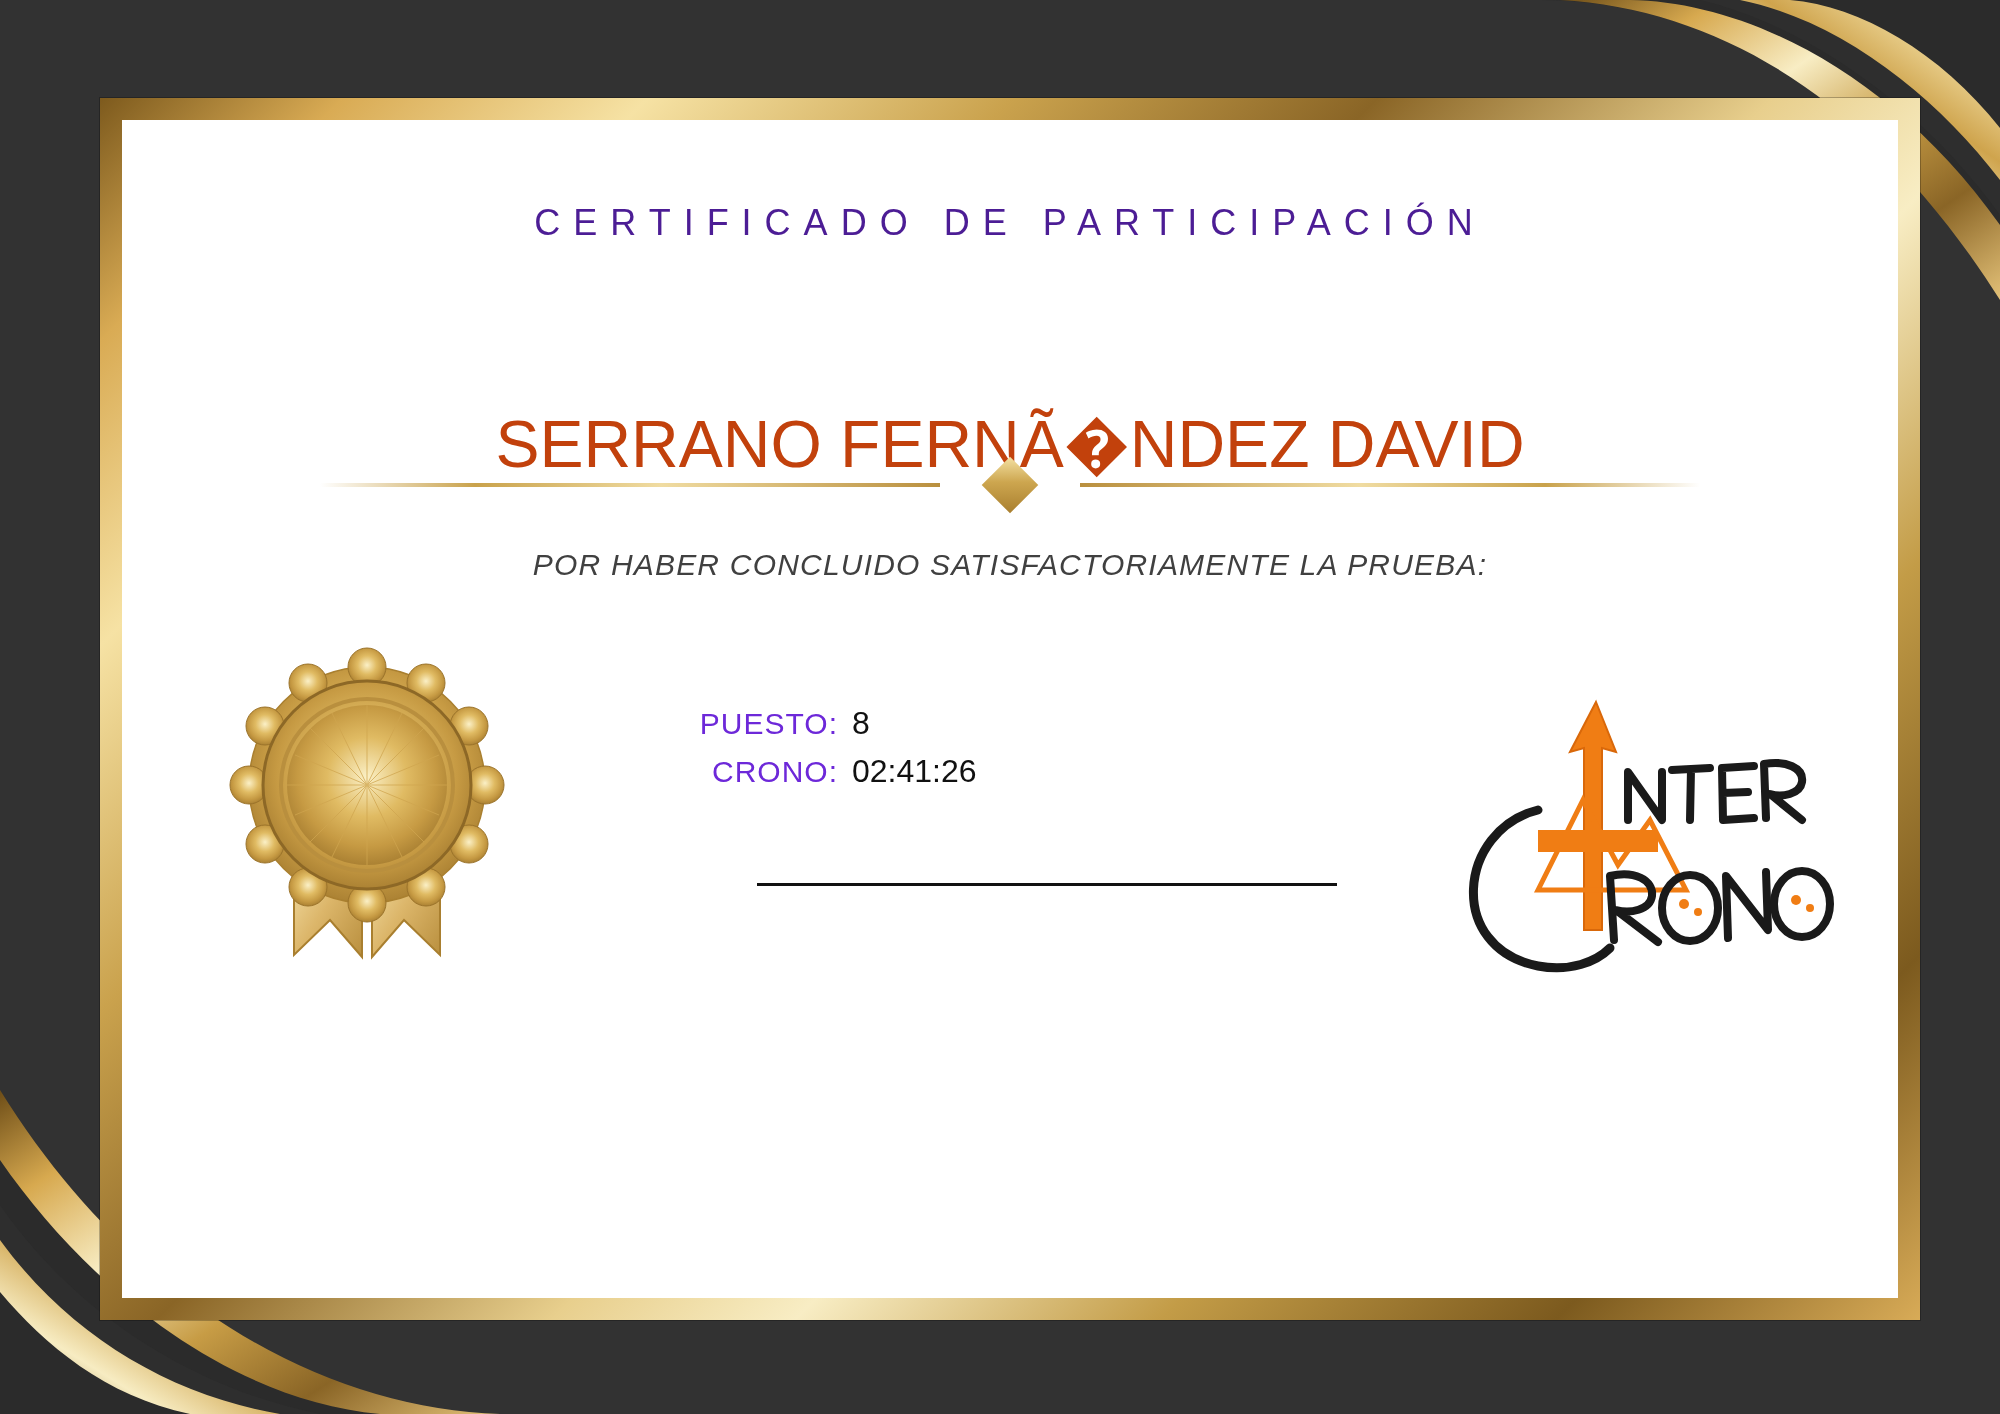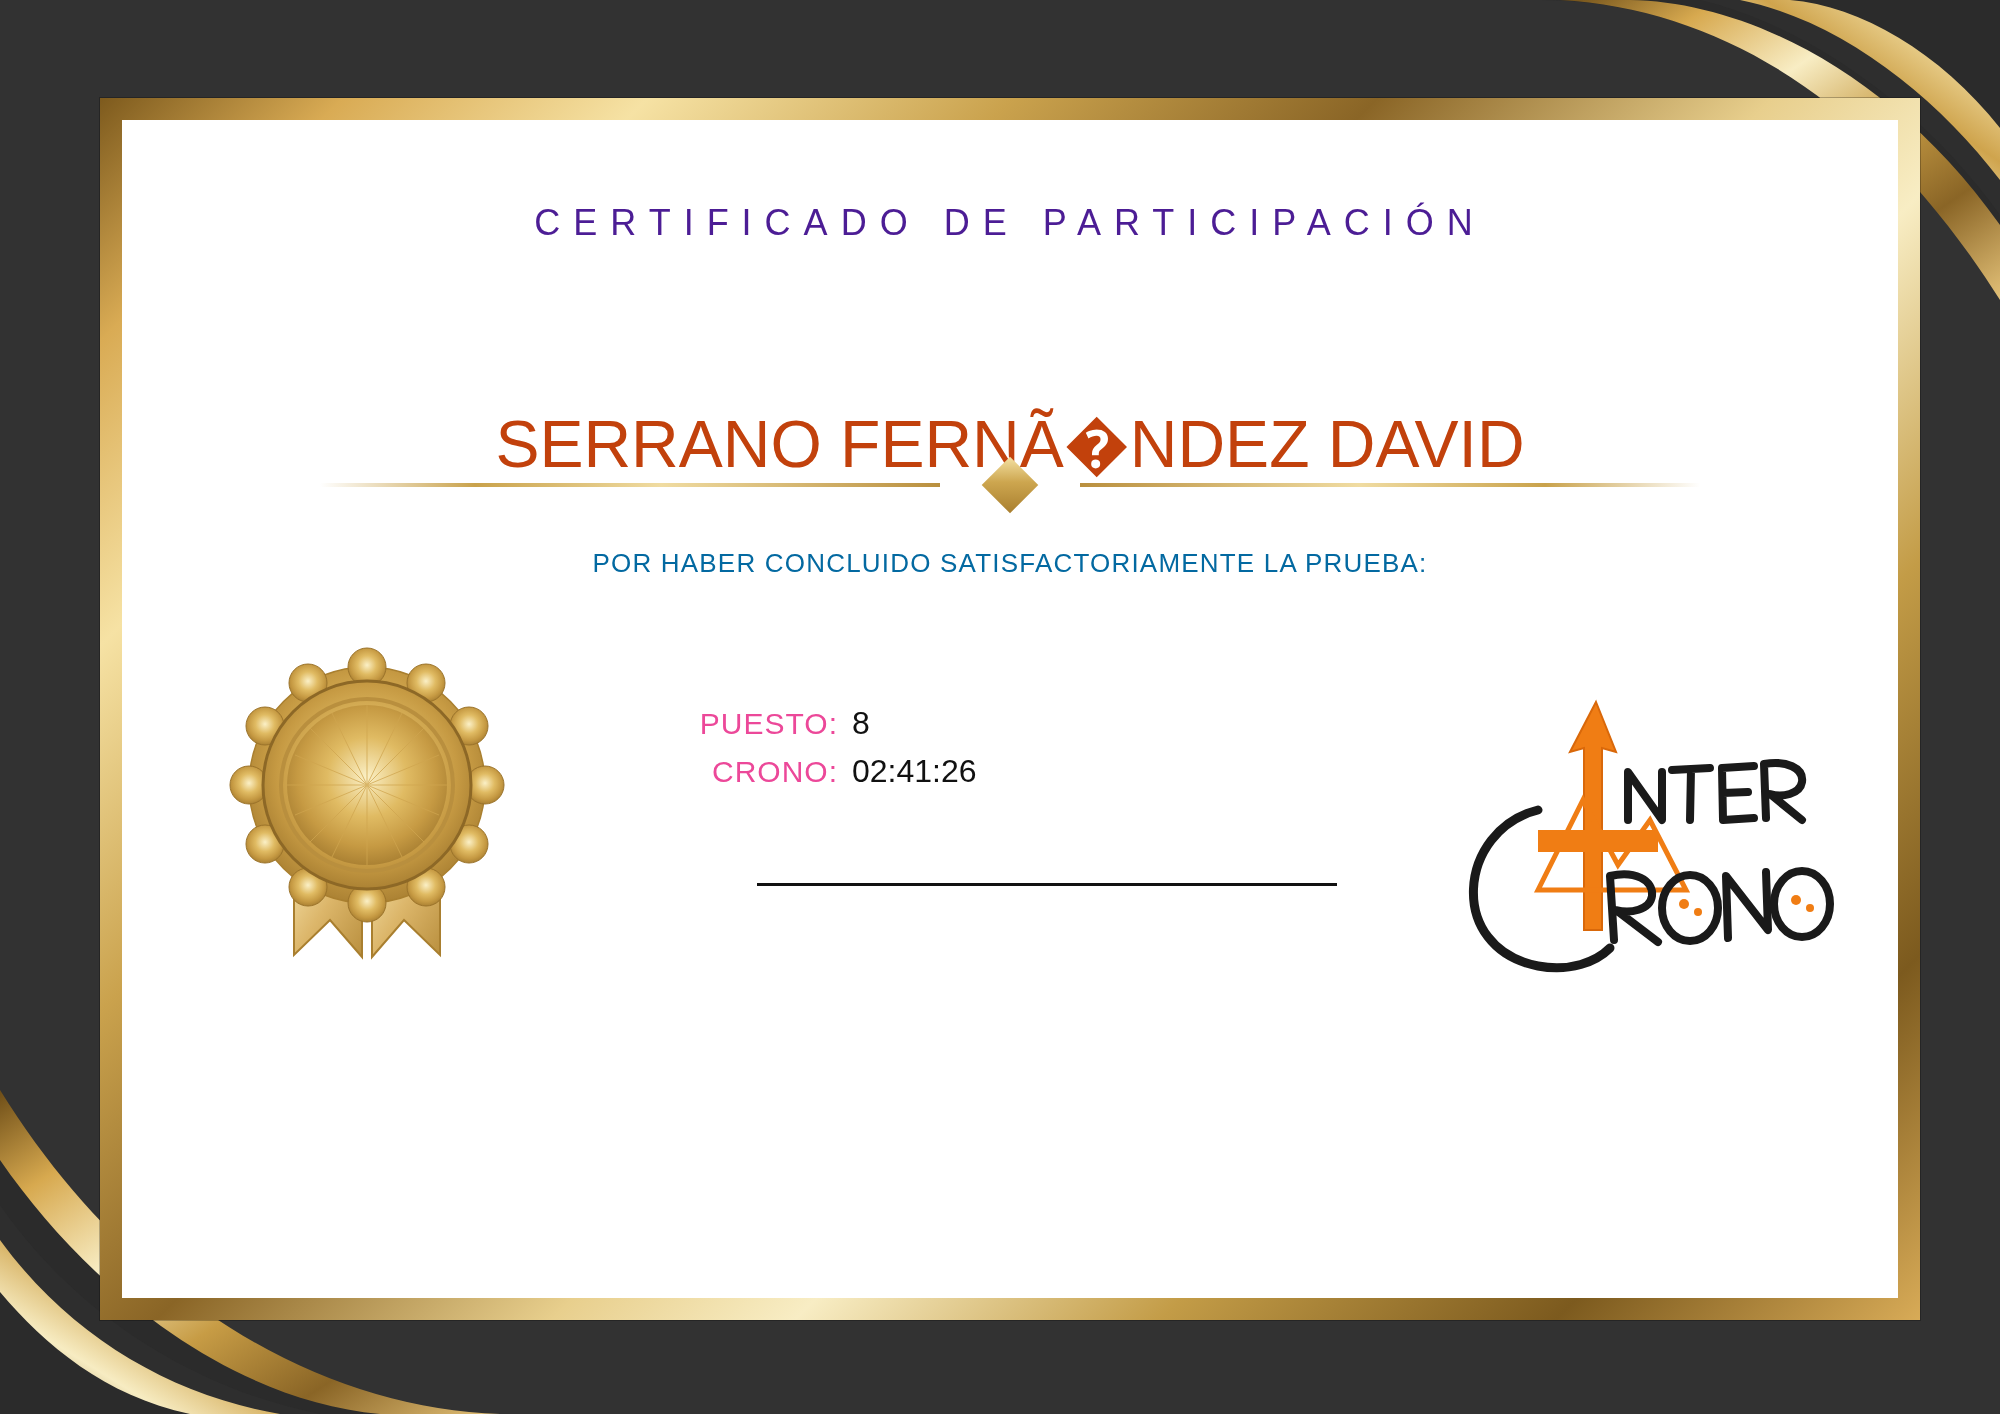--- a/index.html
+++ b/index.html
@@ -117,23 +117,24 @@
     background: linear-gradient(135deg, #f4e1a3 0%, #cda64f 45%, #a97f2f 100%);
     transform: rotate(45deg);
   }
 
   .subtitle {
     position: absolute;
     top: 428px;
     left: 0;
     width: 100%;
     text-align: center;
-    font-size: 26px;
+    font-size: 30px;
     letter-spacing: 1.2px;
-    color: #0369a1;
+    color: #404040;
+    font-style: italic;
   }
 
   
   .results {
     position: absolute;
     top: 585px;
     left: 430px;
     width: 580px;
   }
   .result-row {
@@ -141,21 +142,21 @@
     align-items: baseline;
     justify-content: flex-start;
     margin-bottom: 8px;
     height: 40px;
   }
   .result-label {
     width: 300px;
     text-align: right;
     font-size: 30px;
     letter-spacing: 1px;
-    color: #ec4899;
+    color: #6d28d9;
     padding-right: 14px;
     box-sizing: border-box;
   }
   .result-value {
     font-size: 32px;
     color: #111;
   }
   .sig-line {
     position: absolute;
     left: 205px;

